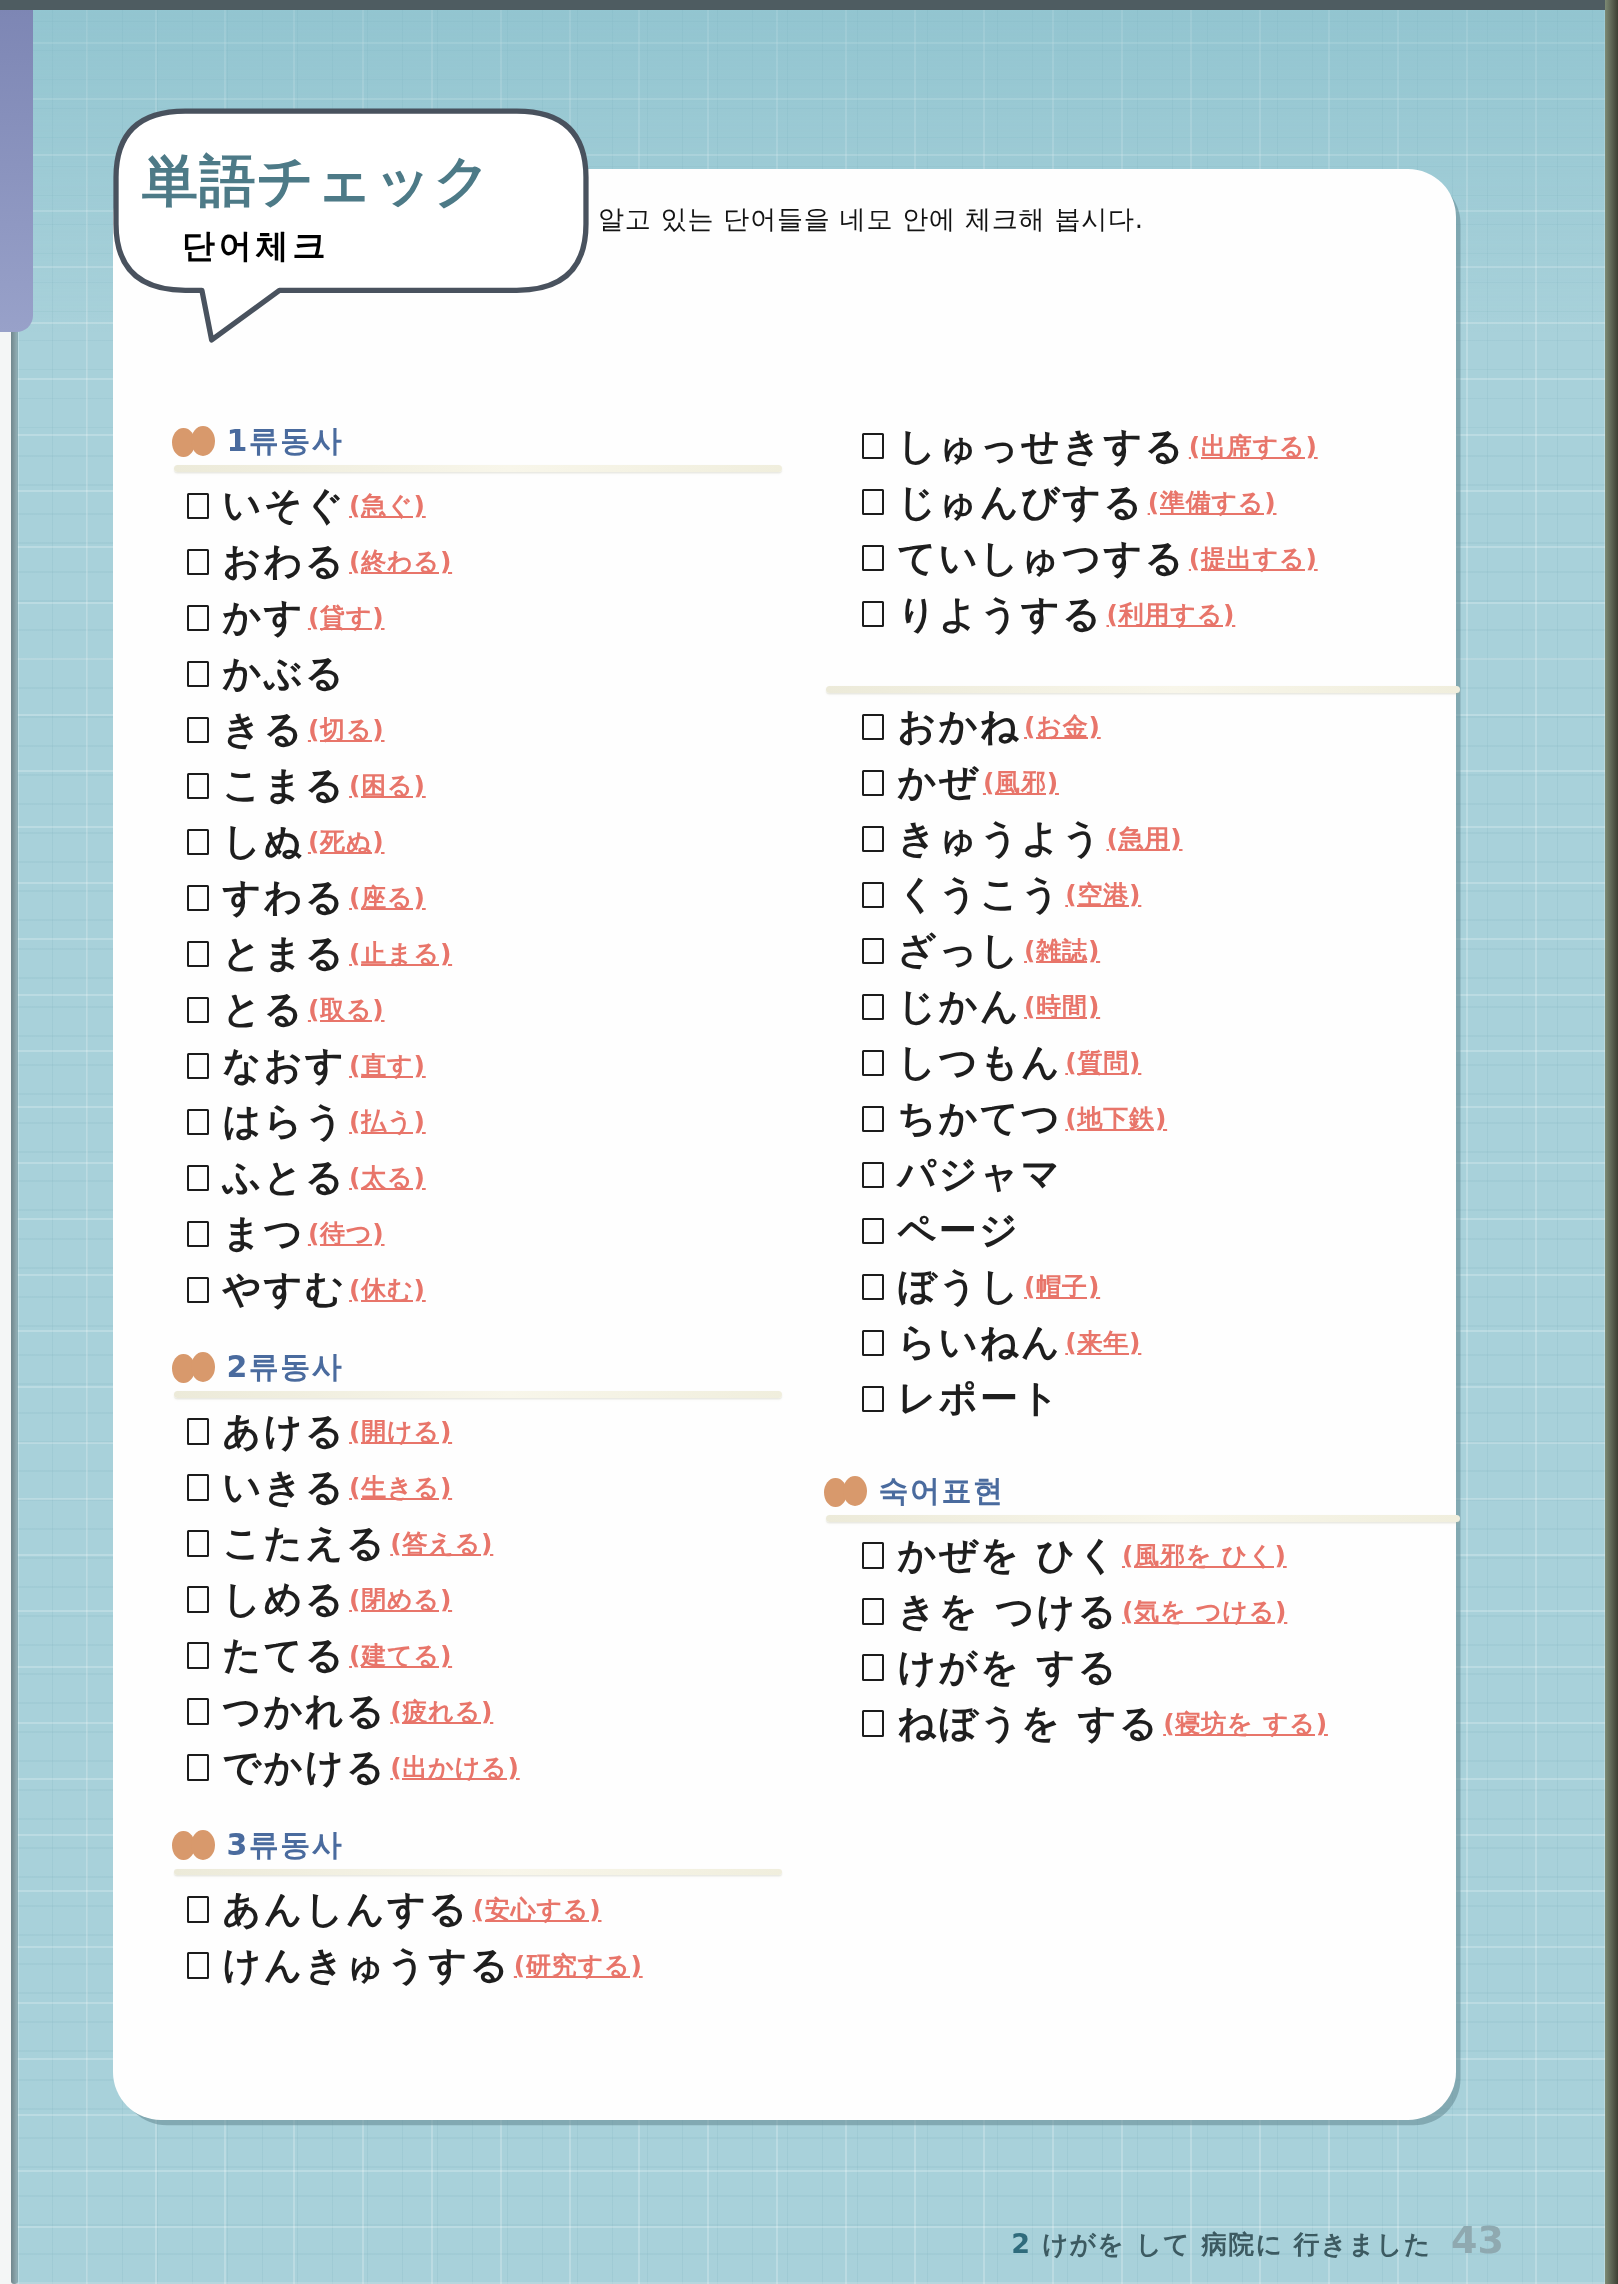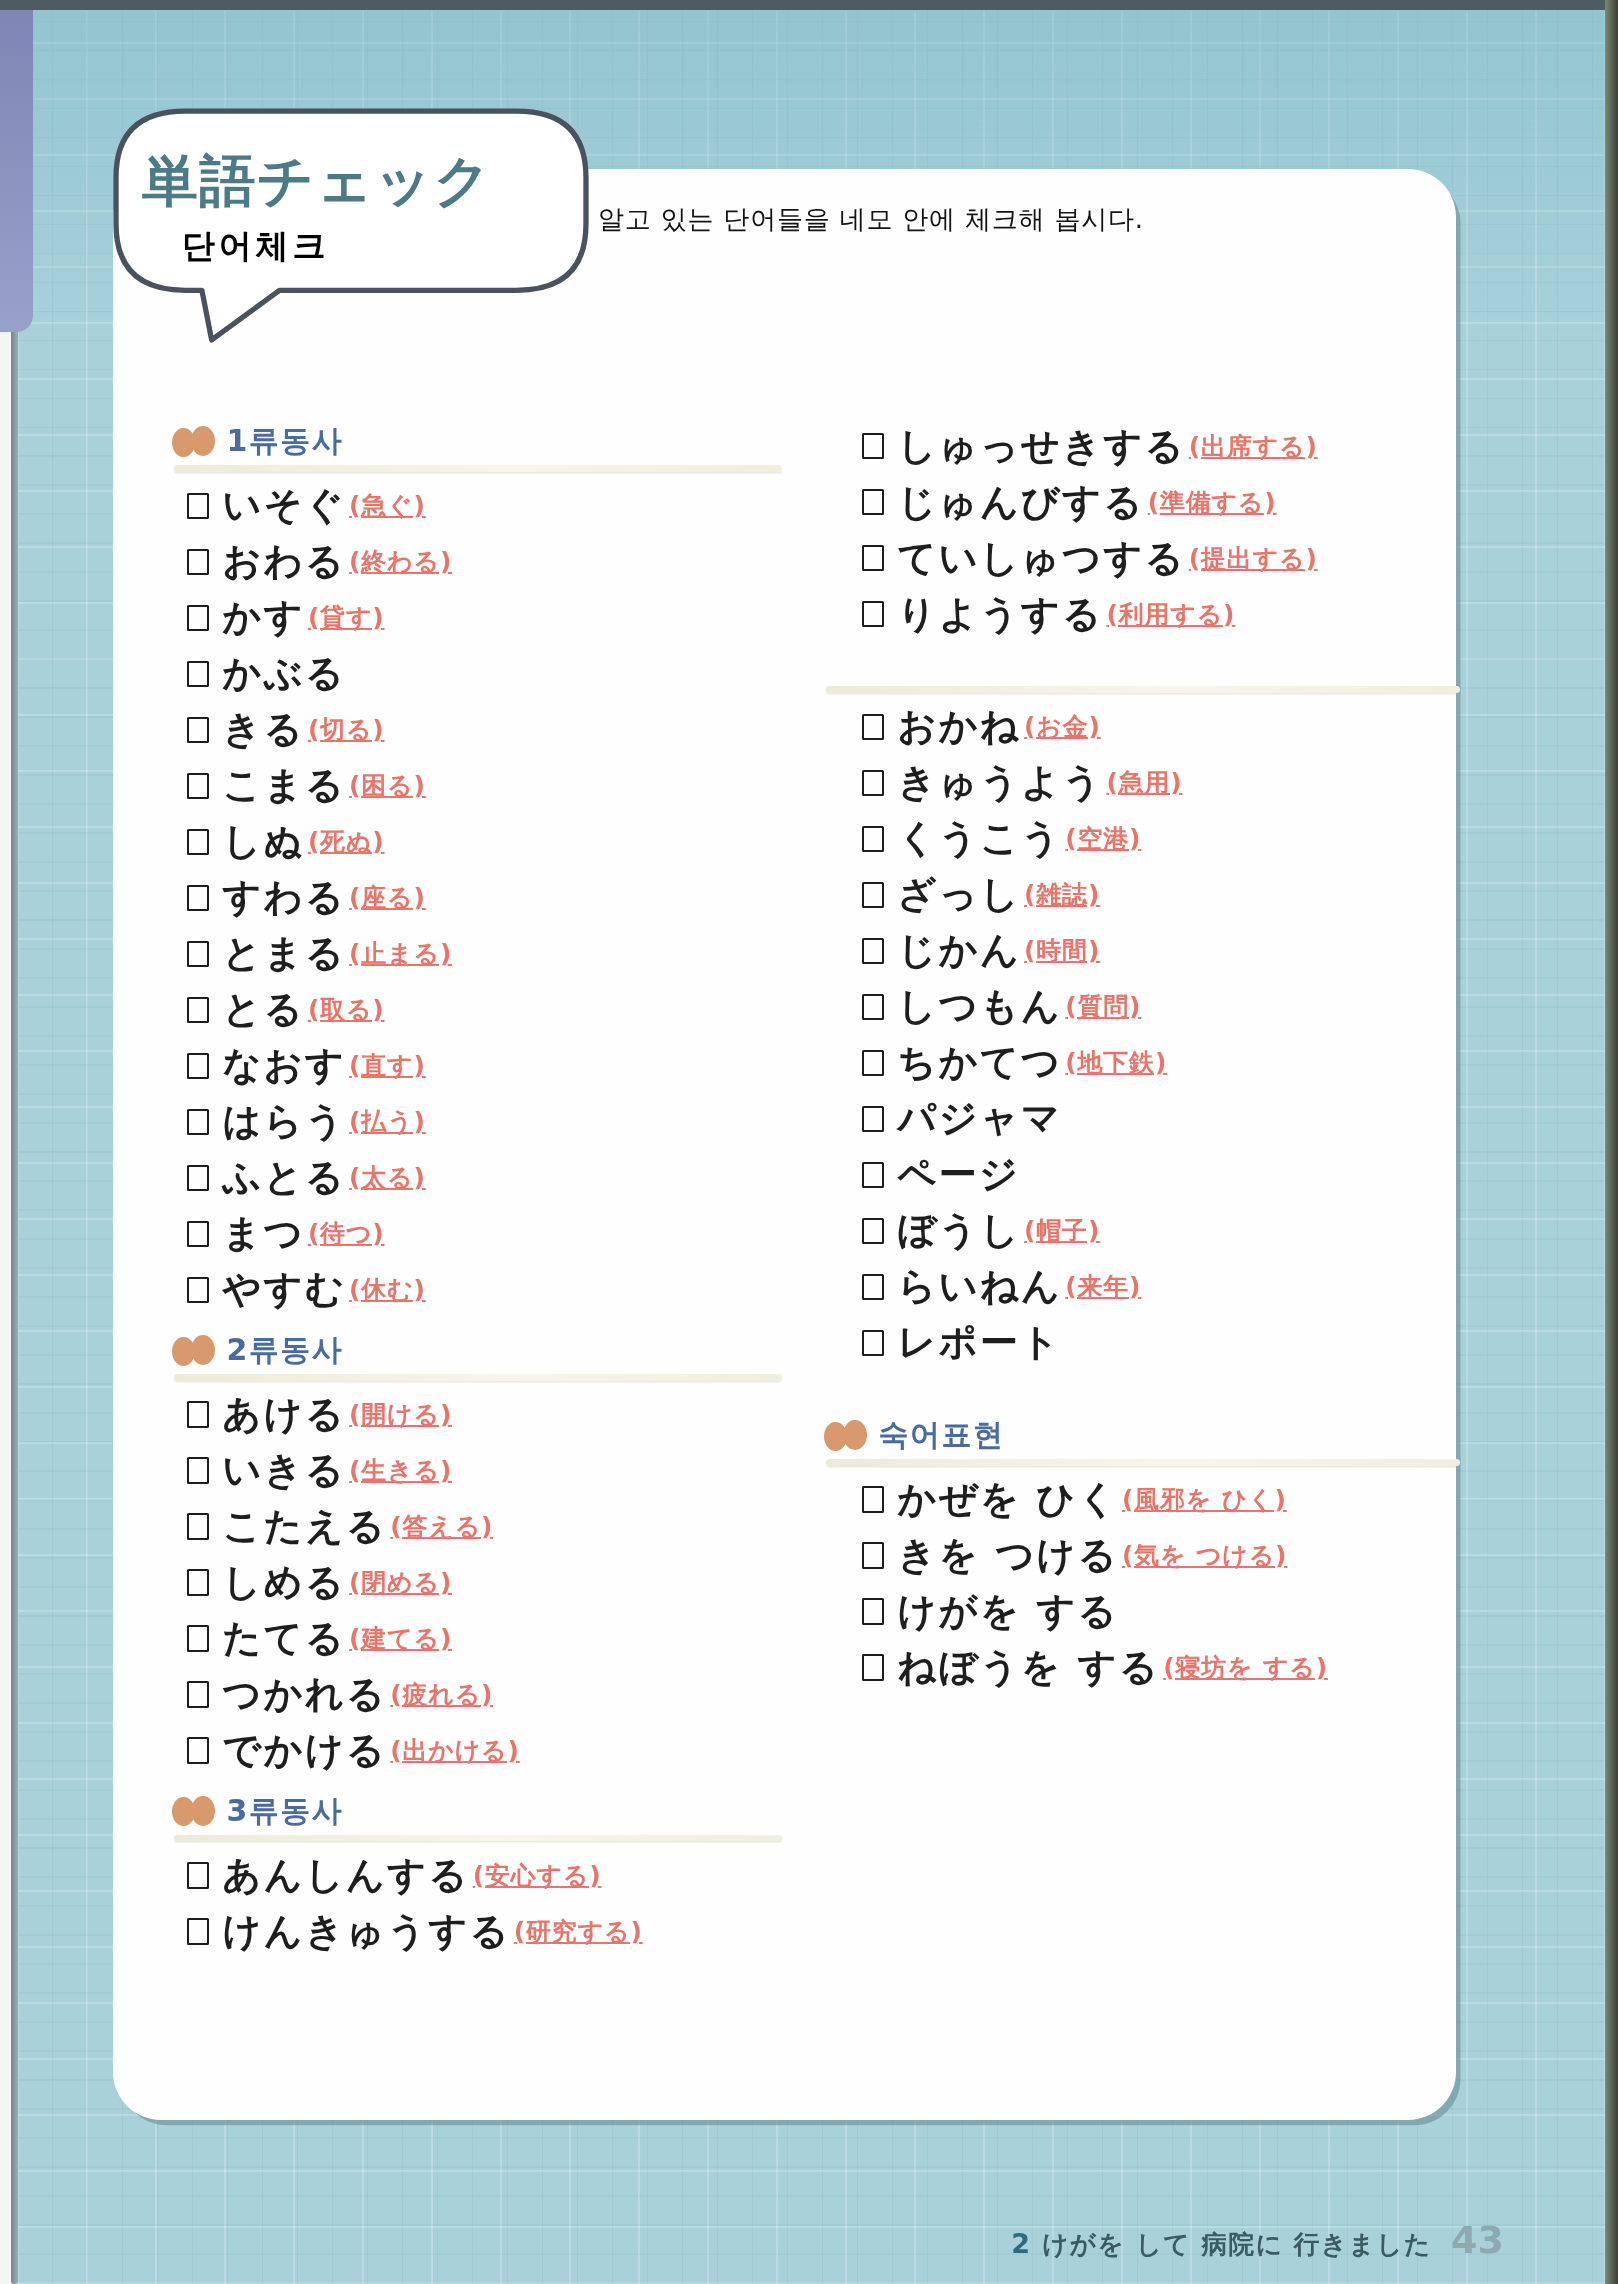--- a/index.html
+++ b/index.html
@@ -52,21 +52,21 @@
     color:#000000;letter-spacing:3.8px;white-space:nowrap;
   }
   .instruction{
     position:absolute;left:598px;top:202px;z-index:5;
     font-size:26px;font-weight:400;color:#131313;letter-spacing:0.8px;white-space:nowrap;
   }
   
   .col{position:absolute;z-index:2;}
   .col-left{left:172px;top:421px;width:610px;}
   .col-right{left:824px;top:418px;width:636px;}
-  .col > section + section{margin-top:12px;}
+  .col > section + section{margin-top:29px;}
   .col-right > section + section{margin-top:44px;}
   .sec-header{display:flex;align-items:center;height:41px;}
   .dots{position:relative;width:44px;height:35px;flex-shrink:0;}
   .dots i{position:absolute;background:var(--bullet,#d8996c);border-radius:50%;}
   .dots i:first-child{left:0;top:3.8px;width:22.6px;height:29px;}
   .dots i:last-child{left:19px;top:2.3px;width:24px;height:30px;}
   .sec-label{margin-left:10.5px;font-size:30px;font-weight:700;color:var(--section_title,#4a6b9e);letter-spacing:1.5px;}
   .sec-rule{
     height:6.8px;border-radius:3.8px;margin:3px 0 6px 1.5px;
     background:linear-gradient(90deg,#ecead9,#f8f6ea 55%,#f0eedd);
@@ -296,20 +296,25 @@
     <section class="vocab-section">
       <div class="sec-rule"></div>
       <ul class="items">
         <li class="item">
           <span class="checkbox" role="checkbox" aria-checked="false"></span>
           <span class="word">おかね</span>
           <span class="reading">(お金)</span>
         </li>
         <li class="item">
           <span class="checkbox" role="checkbox" aria-checked="false"></span>
+          <span class="word">かぜ</span>
+          <span class="reading">(風邪)</span>
+        </li>
+        <li class="item">
+          <span class="checkbox" role="checkbox" aria-checked="false"></span>
           <span class="word">きゅうよう</span>
           <span class="reading">(急用)</span>
         </li>
         <li class="item">
           <span class="checkbox" role="checkbox" aria-checked="false"></span>
           <span class="word">くうこう</span>
           <span class="reading">(空港)</span>
         </li>
         <li class="item">
           <span class="checkbox" role="checkbox" aria-checked="false"></span>

